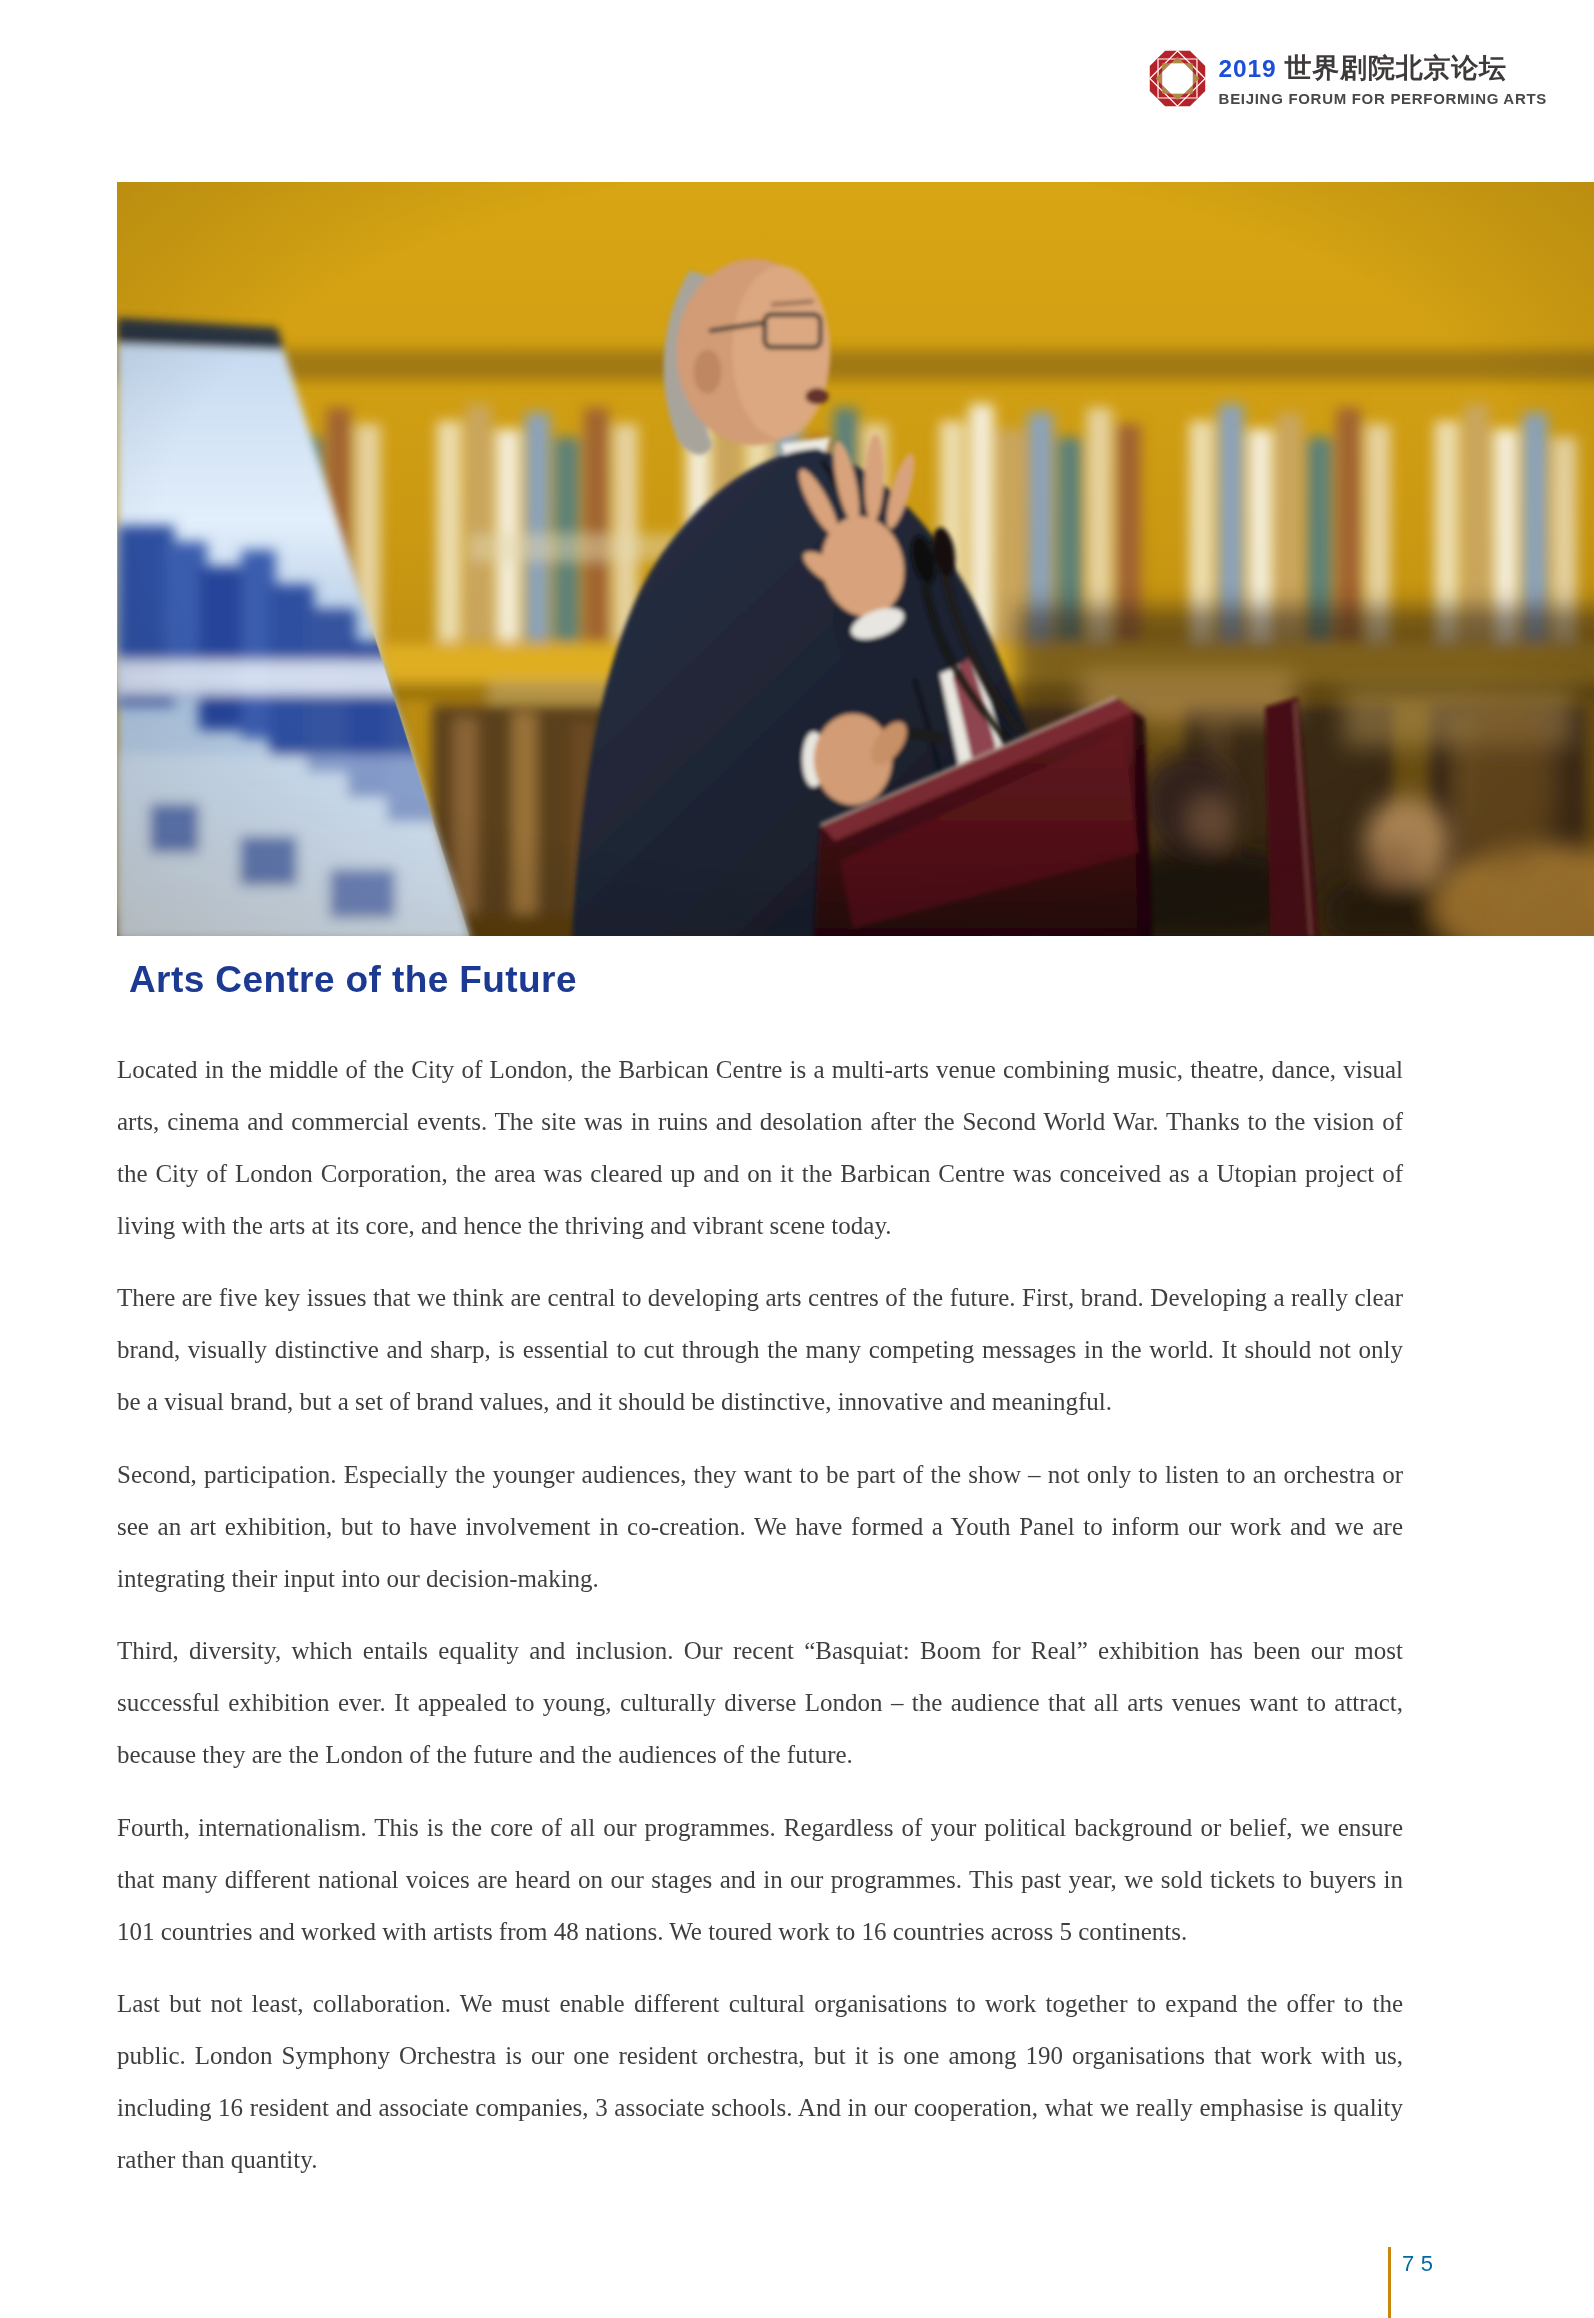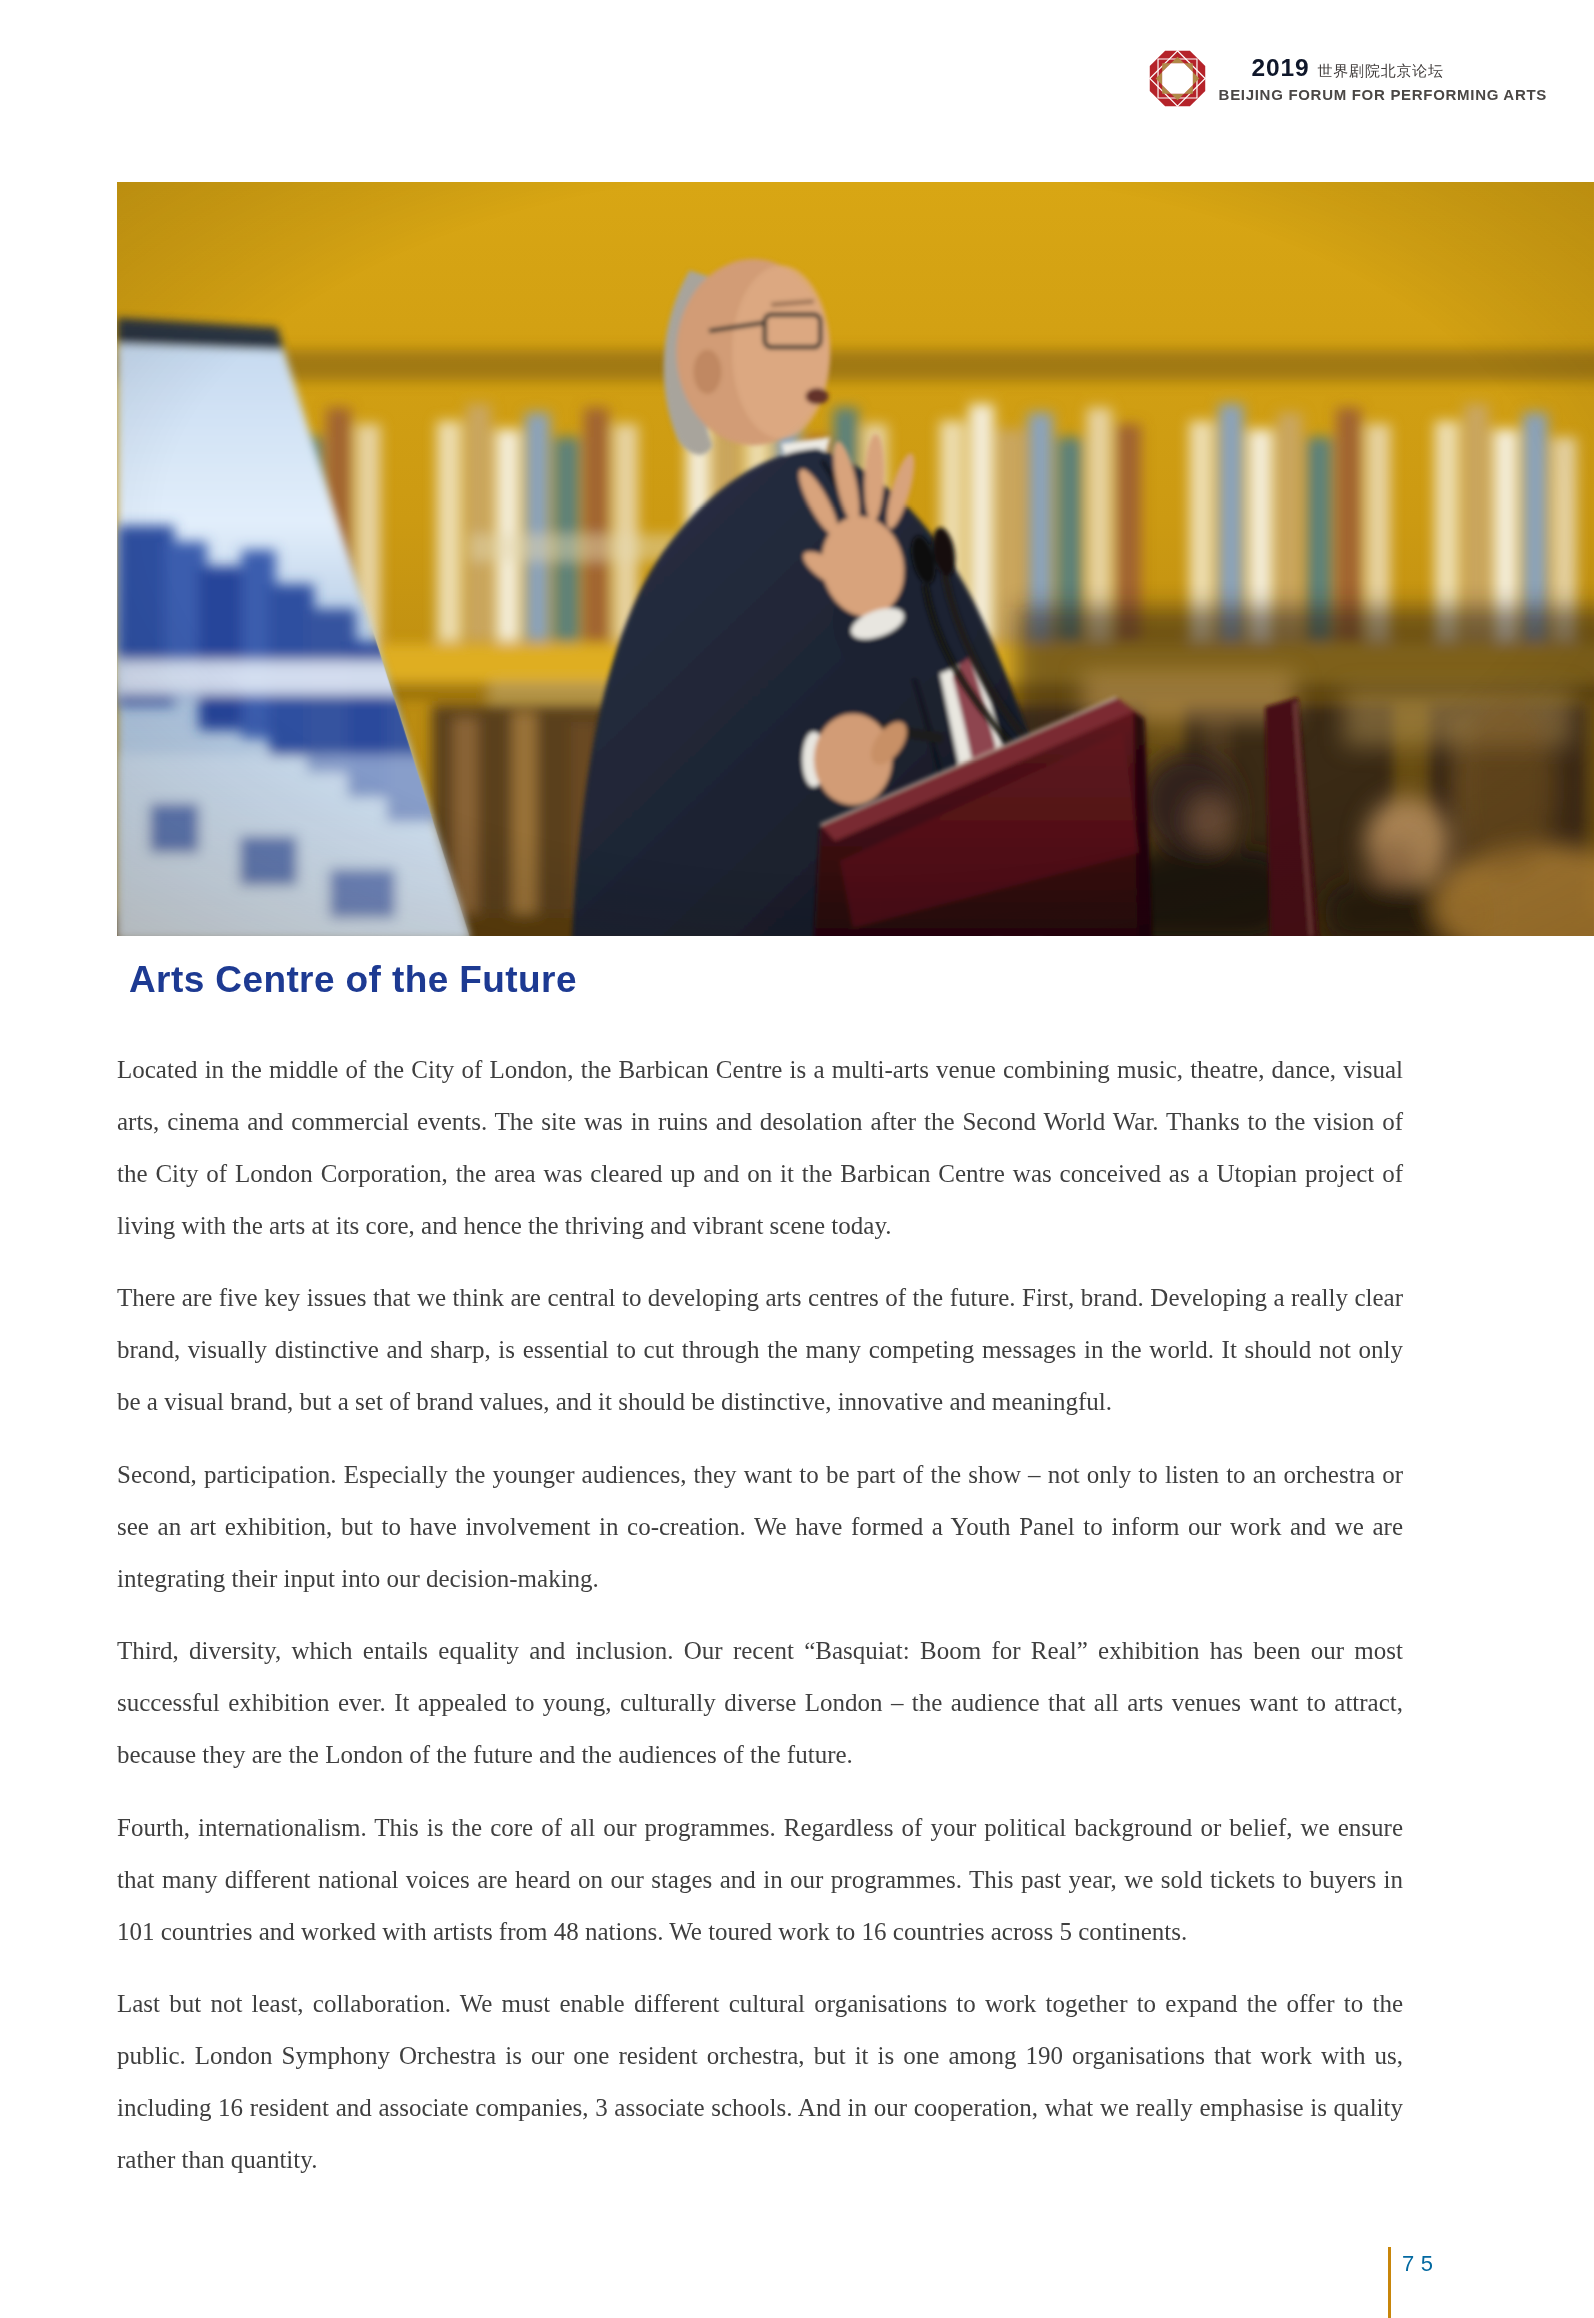--- a/index.html
+++ b/index.html
@@ -5,22 +5,22 @@
   html,body{margin:0;padding:0;}
   body{width:1594px;height:2319px;position:relative;background:#ffffff;overflow:hidden;
        font-family:"Liberation Serif","DejaVu Serif",serif;}
   .page{position:absolute;inset:0;}
 
   
   .logo{position:absolute;top:49px;right:47px;display:flex;align-items:center;gap:11.5px;}
   .logo .emblem{width:59px;height:59px;display:block;}
   .logo-text{display:flex;flex-direction:column;justify-content:center;}
   .logo-line1{display:flex;align-items:baseline;gap:8.2px;font-family:"Liberation Sans","DejaVu Sans",sans-serif;}
-  .logo-year{color:#0f172a;font-size:24.5px;font-weight:bold;letter-spacing:0.8px;margin-left:33px;}
-  .logo-cn{color:#3e3a39;font-size:15px;font-weight:normal;letter-spacing:0.8px;}
+  .logo-year{color:#1d4ed8;font-size:24.5px;font-weight:bold;letter-spacing:0.8px;}
+  .logo-cn{color:#3e3a39;font-size:27px;font-weight:bold;letter-spacing:0.8px;}
   .logo-en{color:#4a4745;font-size:15px;font-weight:bold;letter-spacing:0.7px;
            font-family:"Liberation Sans","DejaVu Sans",sans-serif;margin-top:4px;}
 
   
   .photo{position:absolute;left:117px;top:182px;width:1477px;height:754px;margin:0;
          overflow:hidden;background:#cc9a12;}
   .photo svg{display:block;}
 
   
   .article{position:absolute;left:117px;top:959px;width:1286px;}

